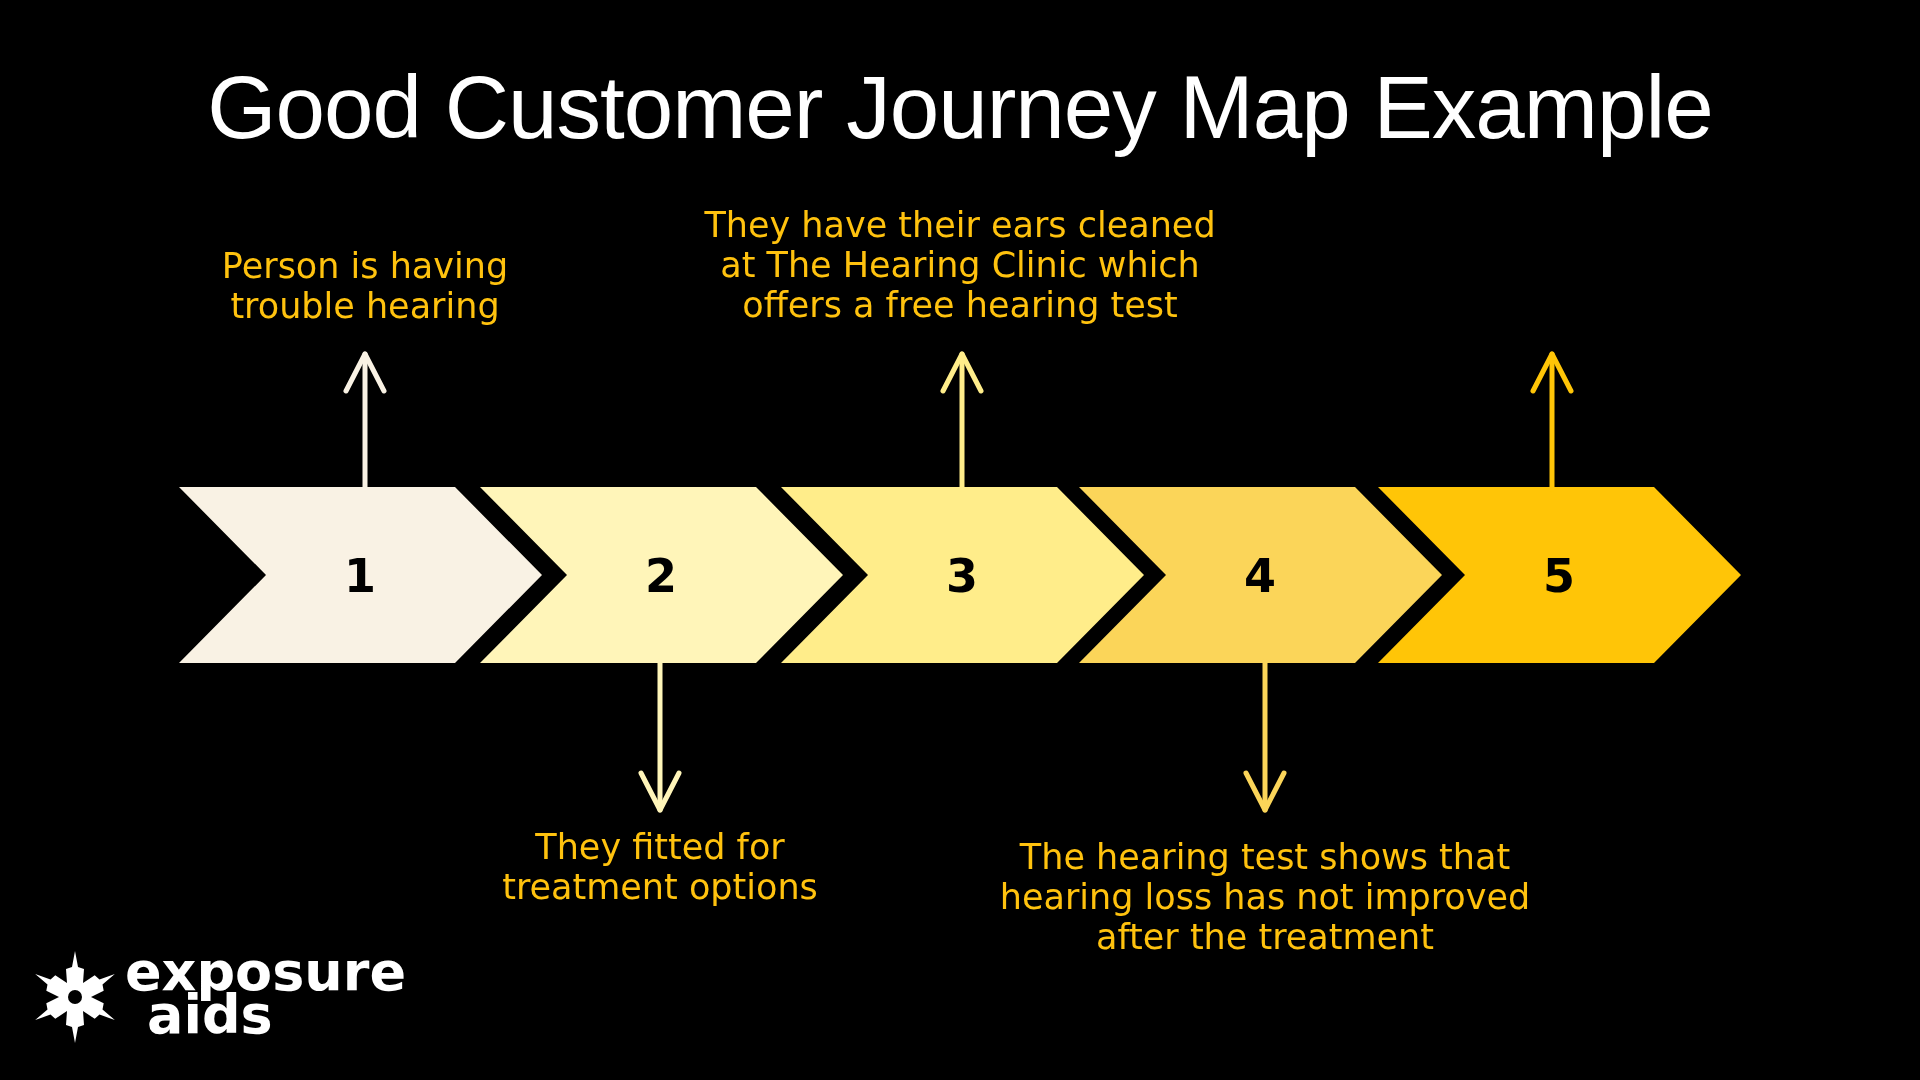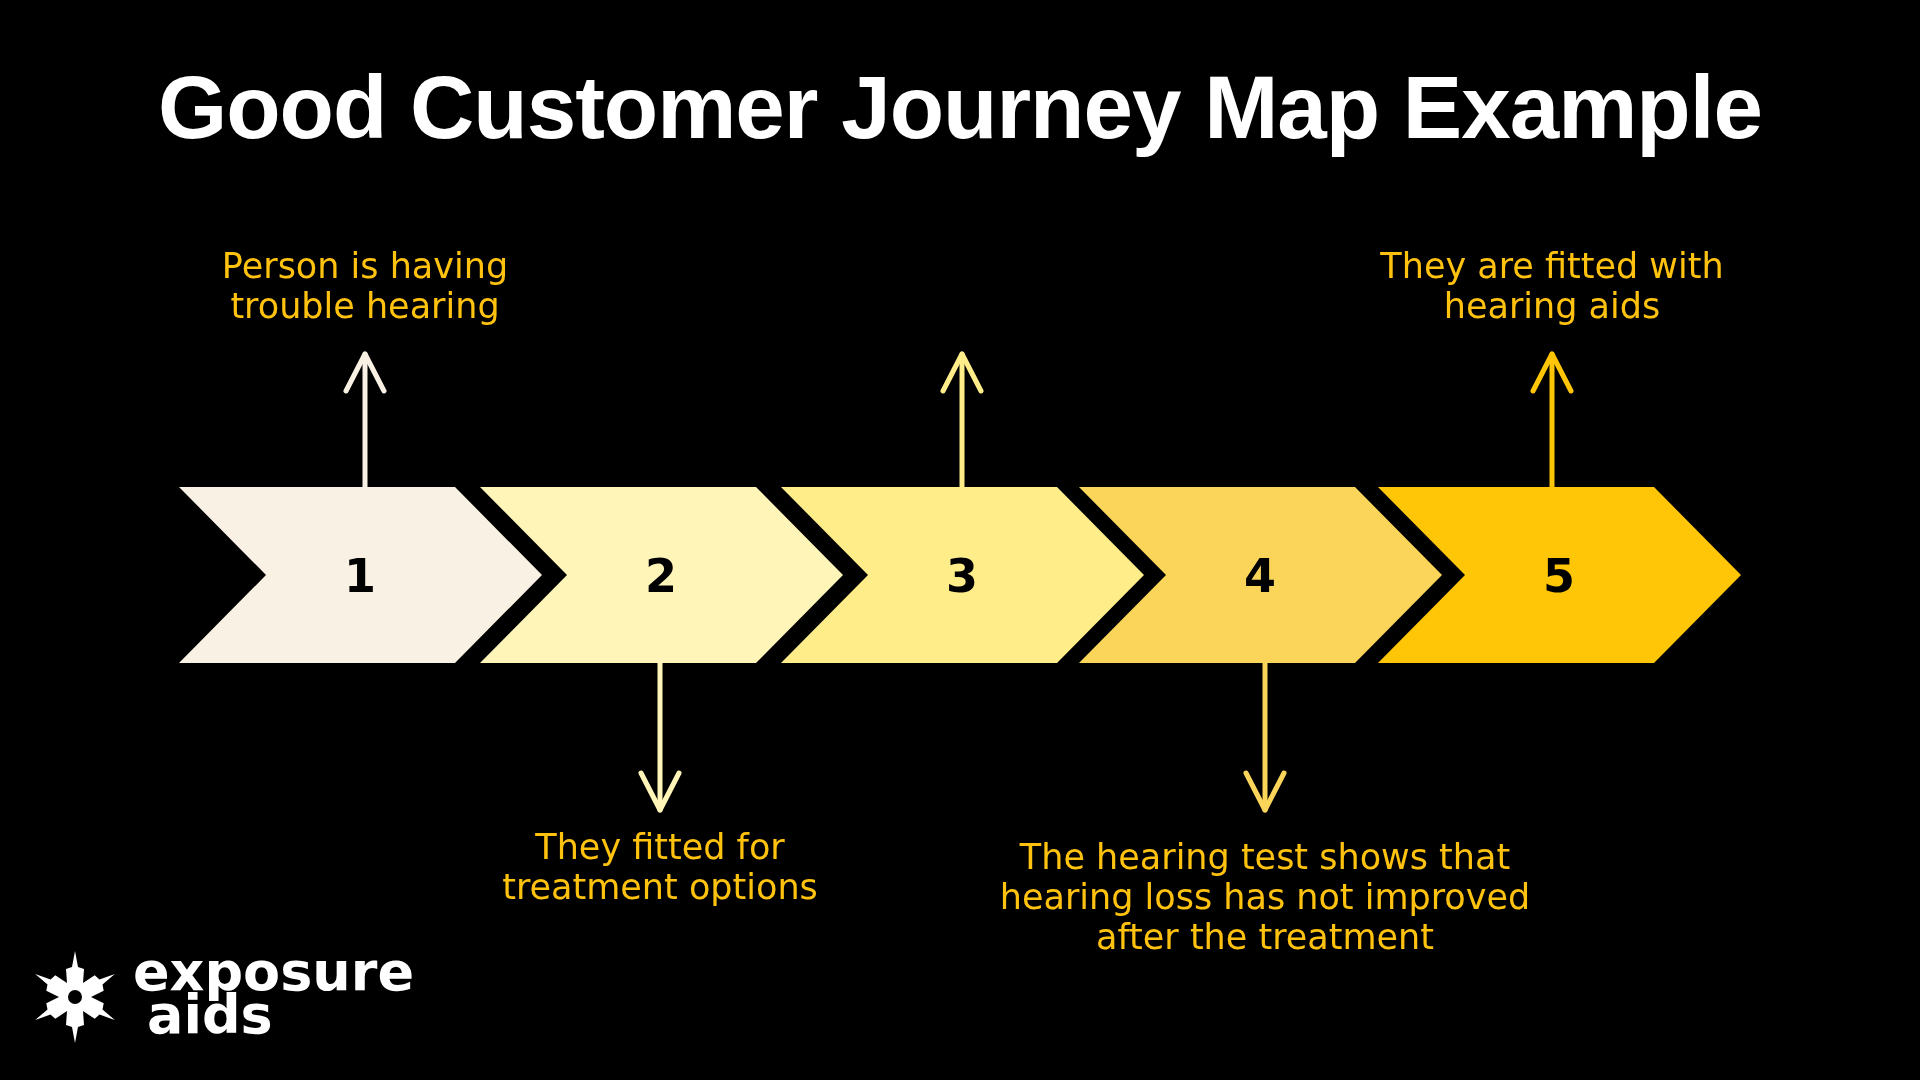--- a/index.html
+++ b/index.html
@@ -1,37 +1,37 @@
 <!DOCTYPE html>
 <html><head>
 <meta charset="utf-8">
 <style>
   html, body { margin: 0; padding: 0; background: #000; }
   body { width: 1920px; height: 1080px; overflow: hidden; position: relative; }
   #stage { position: absolute; left: 0; top: 0; width: 1920px; height: 1080px; background: #000; }
   .title {
     position: absolute; left: 0; top: 52px; width: 1920px; text-align: center;
-    font-family: "Liberation Sans", sans-serif; font-weight: 700; font-size: 89px;
+    font-family: "Liberation Sans", sans-serif; font-weight: 400; font-size: 89px;
     color: #ffffff; letter-spacing: -1px; line-height: 110px;
   }
   .caption {
     position: absolute; text-align: center;
     font-family: "DejaVu Sans", sans-serif; font-weight: 400; font-size: 35px;
     color: #FFC20E; line-height: 40px; white-space: pre-line;
   }
   .cap-1 { left: 165px; width: 400px; top: 246px; }
   .cap-3 { left: 680px; width: 560px; top: 205px; }
   .cap-5 { left: 1352px; width: 400px; top: 246px; }
   .cap-2 { left: 460px; width: 400px; top: 827px; }
   .cap-4 { left: 960px; width: 610px; top: 837px; }
   .logo-text {
     position: absolute; font-family: "DejaVu Sans", sans-serif; font-weight: 700;
     color: #ffffff; font-size: 54px; line-height: 44px; letter-spacing: 0px;
   }
-  .logo-line1 { left: 133px; top: 950px; }
+  .logo-line1 { left: 125px; top: 950px; }
   .logo-line2 { left: 147px; top: 993px; }
   svg text.num {
     font-family: "DejaVu Sans", sans-serif; font-weight: 700; font-size: 46px; fill: #000;
   }
 </style>
 </head>
 <body>
 
 <div id="stage">
 
@@ -77,21 +77,22 @@
     <g id="shuriken" transform="translate(75,997)">
         <path d="M-8.0,-13.9 L-9.0,-28.0 L-3.0,-30.0 L0.0,-46.0 L3.0,-30.0 L9.0,-28.0 L8.0,-13.9 L8.0,-13.9 L19.7,-21.8 L24.5,-17.6 L39.8,-23.0 L27.5,-12.4 L28.7,-6.2 L16.0,0.0 L16.0,0.0 L28.7,6.2 L27.5,12.4 L39.8,23.0 L24.5,17.6 L19.7,21.8 L8.0,13.9 L8.0,13.9 L9.0,28.0 L3.0,30.0 L0.0,46.0 L-3.0,30.0 L-9.0,28.0 L-8.0,13.9 L-8.0,13.9 L-19.7,21.8 L-24.5,17.6 L-39.8,23.0 L-27.5,12.4 L-28.7,6.2 L-16.0,0.0 L-16.0,-0.0 L-28.7,-6.2 L-27.5,-12.4 L-39.8,-23.0 L-24.5,-17.6 L-19.7,-21.8 L-8.0,-13.9 Z" fill="#ffffff"></path>
         <circle cx="0" cy="0" r="7" fill="#000"></circle>
       </g>
   </svg>
 
   <div class="caption cap-1">Person is having
 trouble hearing</div>
   <div class="caption cap-2">They fitted for
 treatment options</div>
+  <div class="caption cap-3">They have their ears cleaned
+at The Hearing Clinic which
+offers a free hearing test</div>
   <div class="caption cap-4">The hearing test shows that
 hearing loss has not improved
 after the treatment</div>
-  <div class="caption cap-5">They are fitted with
-hearing aids</div>
 
   <div class="logo-text logo-line1">exposure</div>
   <div class="logo-text logo-line2">aids</div>
 </div>
 
 </body></html>

